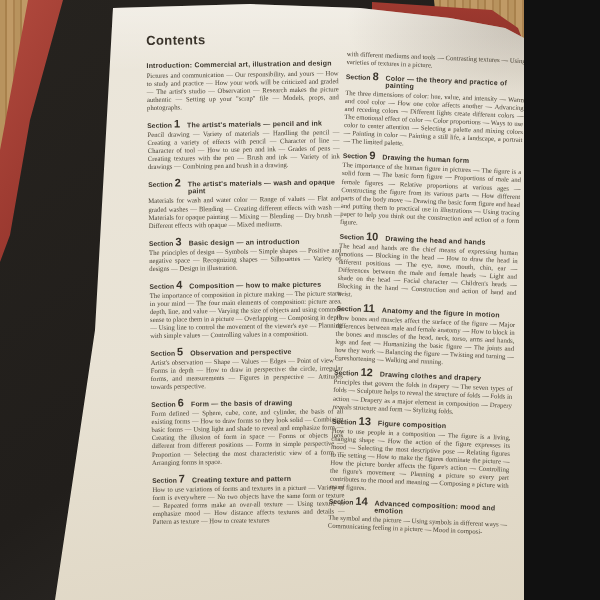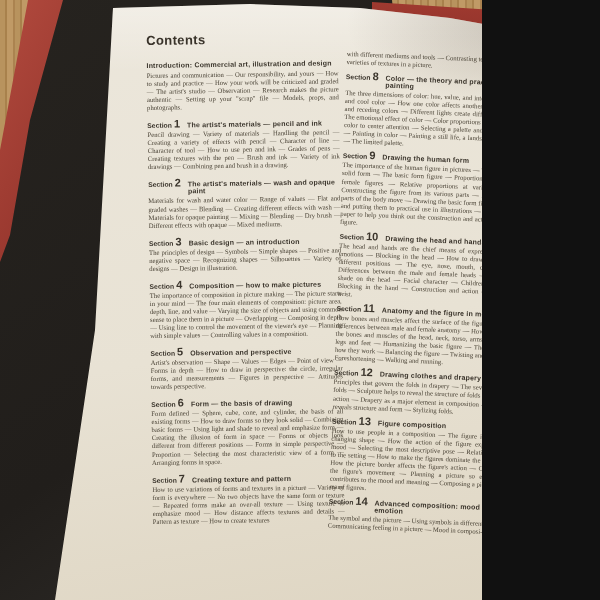--- a/index.html
+++ b/index.html
@@ -1,16 +1,16 @@
 <!DOCTYPE html>
 <html><head>
 <meta charset="utf-8">
 <style>
   html,body{margin:0;padding:0;background:#111;}
-  .scene{position:relative;width:482px;height:600px;overflow:hidden;
+  .scene{position:relative;width:524px;height:600px;overflow:hidden;
     background:linear-gradient(145deg,#26231f 0%,#211e1b 55%,#35322e 100%);
     font-family:"Liberation Sans",sans-serif;}
 
   
   .wood{position:absolute;
     background:repeating-linear-gradient(90deg,#b8935e 0 5px,#a8814c 5px 7px,#c09a66 7px 13px,#ab8350 13px 15px);}
   .wood-left{left:0;top:0;width:70px;height:185px;
     clip-path:polygon(0 0,50px 0,13px 128px,0 172px);}
   .wood-right{right:0;top:0;width:90px;height:125px;
     clip-path:polygon(0 0,90px 0,90px 100px,28px 115px,6px 55px);}

